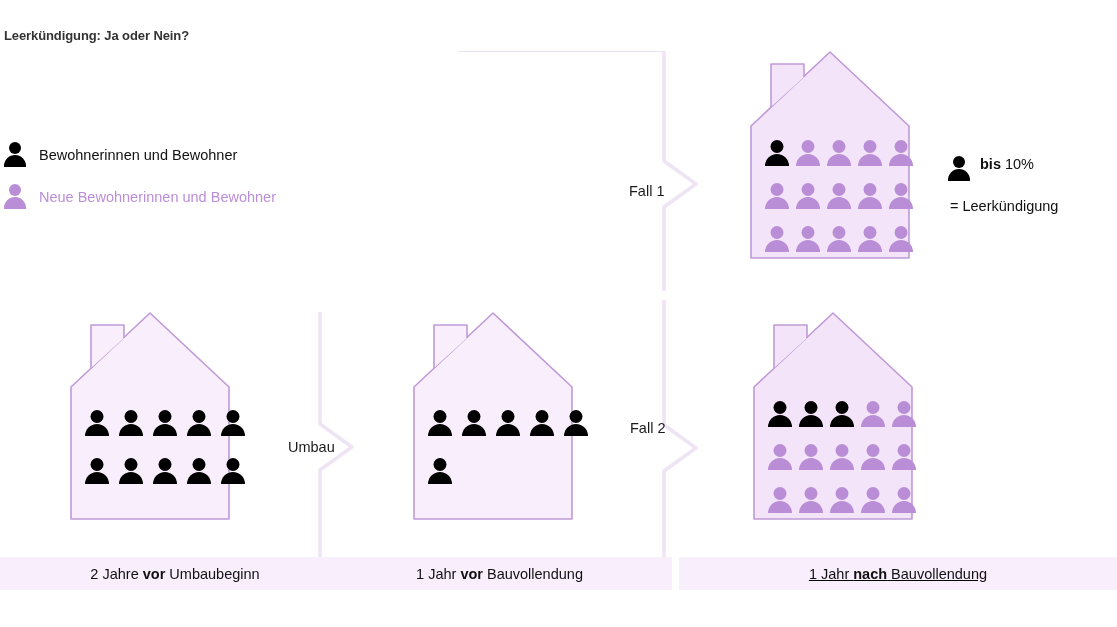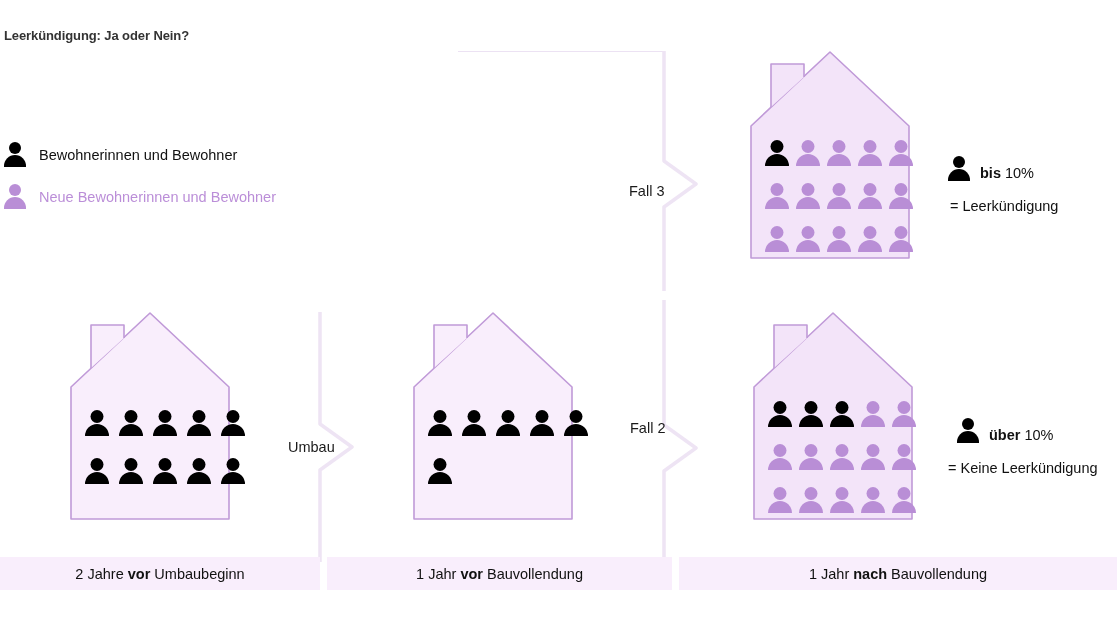--- a/index.html
+++ b/index.html
@@ -123,21 +123,21 @@
     background: #ece2f3;
   }
 
   
   .annotation {
     position: absolute;
     white-space: nowrap;
   }
   .anno-top {
     display: flex;
-    align-items: flex-end;
+    align-items: flex-start;
   }
   .anno-text {
     font-size: 14.5px;
     color: #111111;
     margin-left: 10px;
   }
   .anno-text b { font-weight: bold; }
   .anno-sub {
     font-size: 14.5px;
     color: #111111;
@@ -154,23 +154,23 @@
     display: flex;
     align-items: center;
     justify-content: center;
   }
   .timeline-seg span {
     font-size: 14.5px;
     color: #111111;
     white-space: nowrap;
   }
   .timeline-seg span b { font-weight: bold; }
-  #timeline-seg-0 { left: 0px;   width: 320px; }
+  #timeline-seg-0 { left: 0px;   width: 320px; padding-left: 15px; }
   #timeline-seg-1 { left: 327px; width: 345px; }
-  #timeline-seg-2 { left: 679px; width: 438px; }
+  #timeline-seg-2 { left: 679px; width: 438px; text-decoration: underline; }
 </style>
 </head>
 <body>
 
 <div id="stage">
 
   <div id="title">Leerkündigung: Ja oder Nein?</div>
 
   <div class="legend-row" id="legend-row-0">
     <span class="person lg p-dark">
@@ -434,21 +434,21 @@
       <path d="M8,0 L8,112 L40,135 L8,158 L8,250" fill="none" stroke="#eee4f4" stroke-width="3.5" stroke-linejoin="round"></path>
     </svg>
   </div>
   <div class="connector-label" style="left:274px; top:439px;margin-left:14px;">Umbau</div>
 
   <div class="connector" style="left:656px; top:51px;">
     <svg width="50" height="240" viewBox="0 0 50 240">
       <path d="M8,0 L8,110 L40,133 L8,156 L8,240" fill="none" stroke="#eee4f4" stroke-width="3.5" stroke-linejoin="round"></path>
     </svg>
   </div>
-  <div class="connector-label" style="left:629px; top:183px;">Fall 3</div>
+  <div class="connector-label" style="left:629px; top:183px;">Fall 1</div>
 
   <div class="connector" style="left:656px; top:300px;">
     <svg width="50" height="260" viewBox="0 0 50 260">
       <path d="M8,0 L8,125 L40,148 L8,171 L8,260" fill="none" stroke="#eee4f4" stroke-width="3.5" stroke-linejoin="round"></path>
     </svg>
   </div>
   <div class="connector-label" style="left:630px; top:420px;">Fall 2</div>
 
   <div class="annotation" style="left:948px; top:156px;">
     <div class="anno-top">
@@ -456,32 +456,20 @@
         <span class="head"></span>
           <span class="body"></span>
       </span>
       <span class="anno-text">
         <b>bis</b><span> </span><span>10%</span>
       </span>
     </div>
     <div class="anno-sub">= Leerkündigung</div>
   </div>
 
-  <div class="annotation" style="left:957px; top:418px;">
-    <div class="anno-top">
-      <span class="person lg p-dark">
-        <span class="head"></span>
-          <span class="body"></span>
-      </span>
-      <span class="anno-text">
-        <b>über</b><span> </span><span>10%</span>
-      </span>
-    </div>
-    <div class="anno-sub" style="margin-left:-9px;">= Keine Leerkündigung</div>
-  </div>
 
   <div class="timeline-seg" id="timeline-seg-0">
     <span><span>2 Jahre </span><b>vor</b><span> Umbaubeginn</span></span>
   </div>
   <div class="timeline-seg" id="timeline-seg-1">
     <span><span>1 Jahr </span><b>vor</b><span> Bauvollendung</span></span>
   </div>
   <div class="timeline-seg" id="timeline-seg-2">
     <span><span>1 Jahr </span><b>nach</b><span> Bauvollendung</span></span>
   </div>

